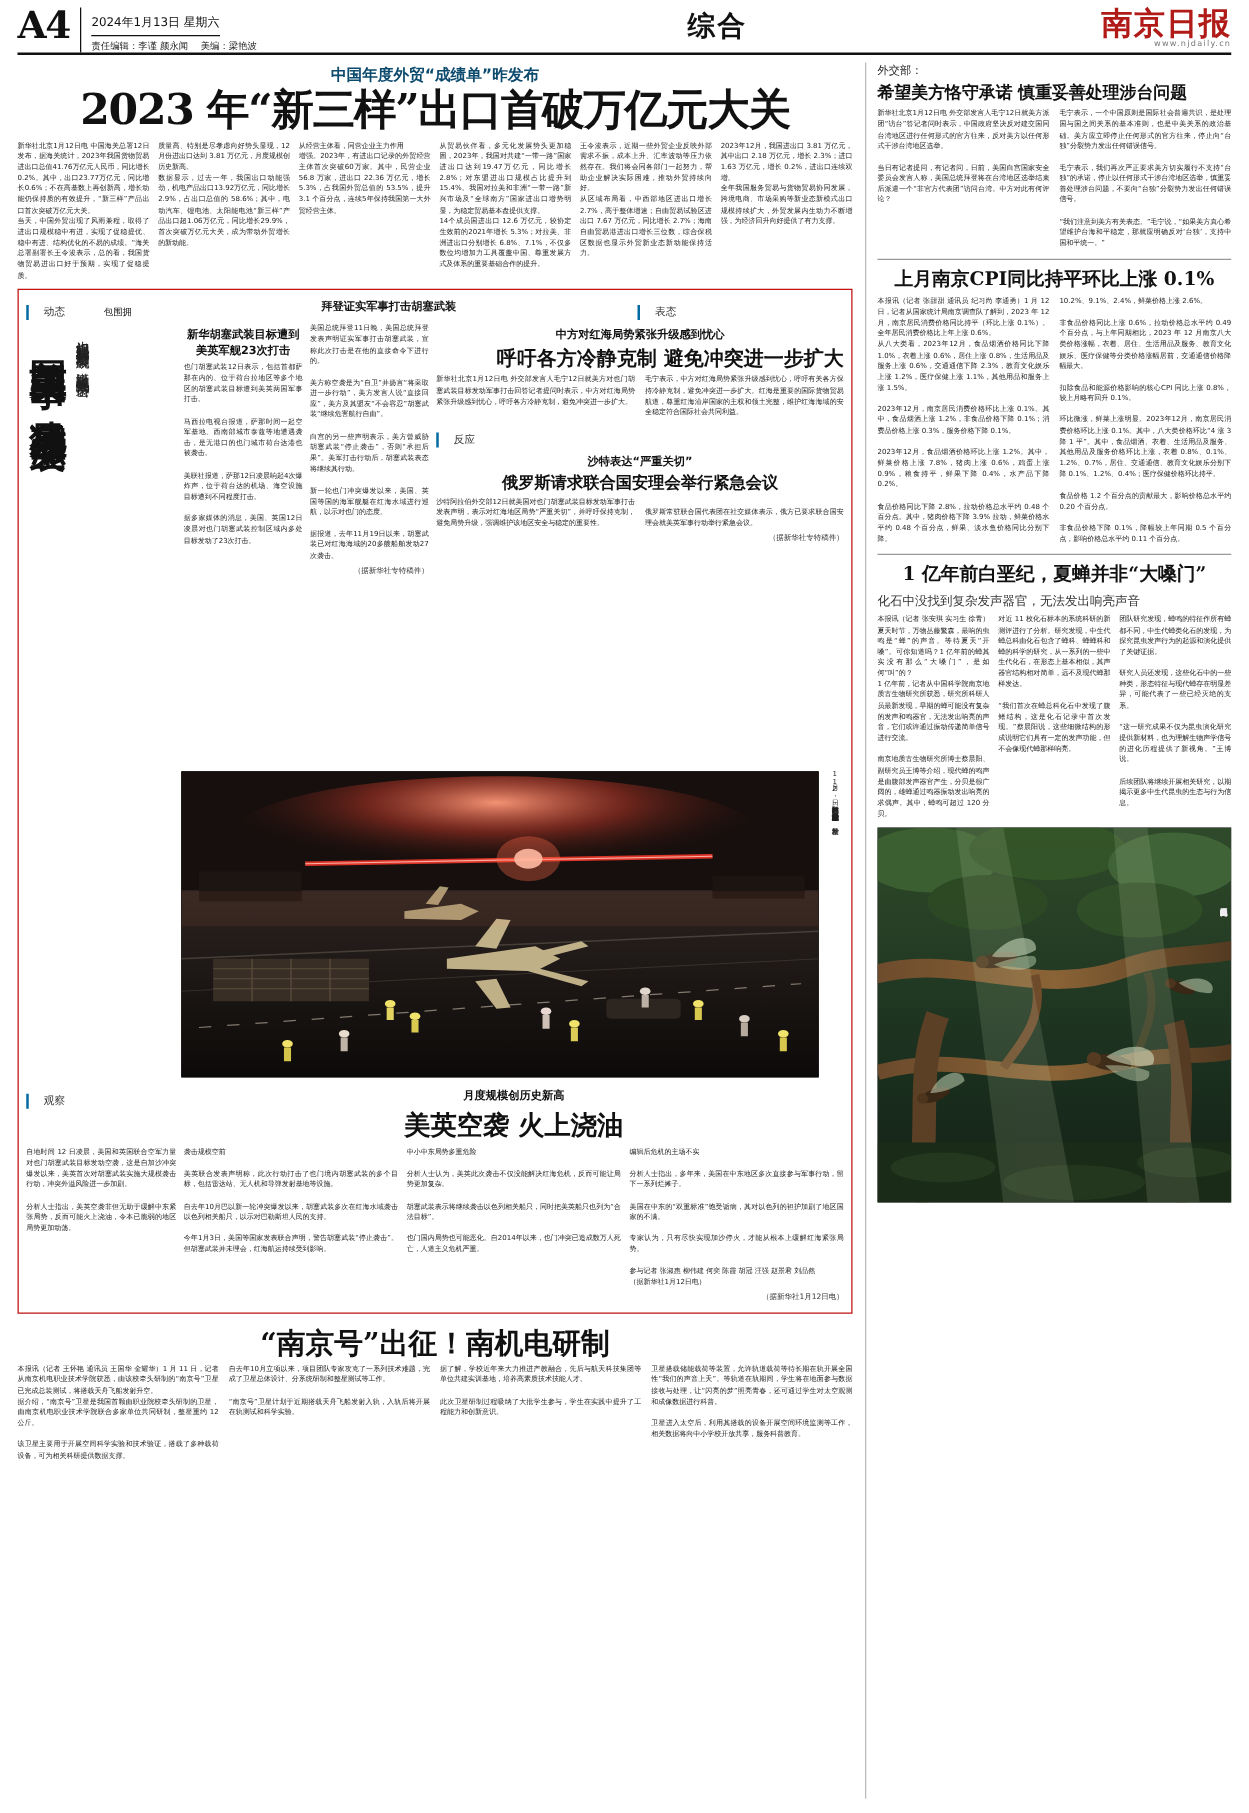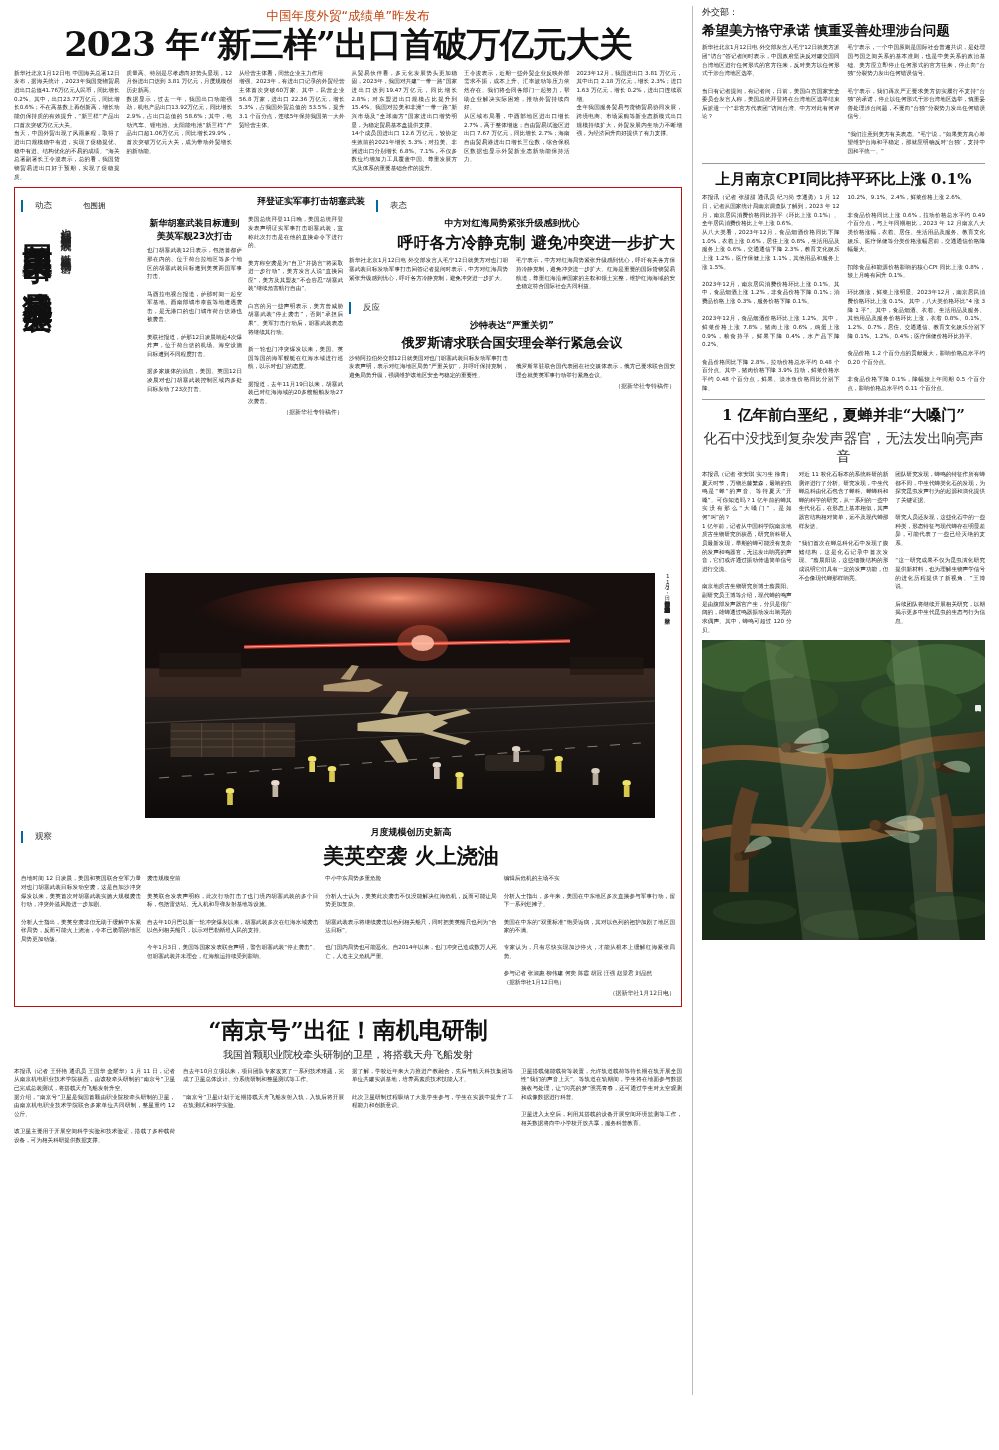--- a/index.html
+++ b/index.html
@@ -17,21 +17,21 @@
   .mh-logo{flex:0 0 160px;text-align:right;}
   .mh-logo .cn{color:#b01b18;font-size:25px;font-weight:bold;font-family:"DejaVu Serif","Liberation Serif",serif;letter-spacing:1px;line-height:1;}
   .mh-logo .url{font-size:6.5px;color:#777;letter-spacing:1px;}
 
   
   .content{display:flex;gap:10px;padding-top:6px;height:1395px;box-sizing:border-box;}
   .colmain{flex:0 0 668px;position:relative;}
   .colright{flex:1;border-left:1px solid #bbb;padding-left:9px;position:relative;}
 
   
-  .kicker{text-align:center;font-size:12.5px;font-weight:normal;color:#c2410c;margin:2px 0 1px;}
+  .kicker{text-align:center;font-size:12.5px;font-weight:bold;color:#0c4a6e;margin:2px 0 1px;}
   .headline-xl{text-align:center;font-size:34px;font-weight:bold;font-family:"DejaVu Serif","Liberation Serif",serif;letter-spacing:-1px;line-height:1.05;margin:2px 0 6px;}
 
   .cols4{display:flex;gap:8px;font-size:5.6px;line-height:1.5;text-align:justify;color:#1a1a1a;}
   .cols4 > div{flex:1;}
 
   
   .feature{border:1px solid #c00f0f;margin-top:6px;padding:5px 6px 8px;position:relative;background:#fff;}
   .tag{display:inline-block;font-size:8.5px;border-left:2px solid #0369a1;padding-left:12px;color:#333;margin-bottom:3px;}
   .vert-title{writing-mode:vertical-rl;text-orientation:upright;font-size:30px;font-weight:bold;font-family:"DejaVu Serif","Liberation Serif",serif;line-height:1.12;letter-spacing:2px;}
   .vert-sub{writing-mode:vertical-rl;text-orientation:upright;font-size:11px;line-height:1.5;color:#222;letter-spacing:1px;}
@@ -44,37 +44,54 @@
   .credit{text-align:right;font-size:6px;color:#333;margin-top:2px;}
 
   
   .photo{position:relative;overflow:hidden;background:#000;}
   .deck-photo{width:100%;height:100%;display:block;}
 
   
   .r-kicker{font-size:9px;color:#222;margin-bottom:2px;}
   .r-head{font-size:13.5px;font-weight:bold;font-family:"DejaVu Serif","Liberation Serif",serif;text-align:left;line-height:1.35;margin:2px 0 4px;}
   .r-head2{font-size:15px;font-weight:bold;font-family:"DejaVu Serif","Liberation Serif",serif;text-align:center;line-height:1.3;margin:4px 0;}
-  .r-sub{font-size:14px;text-align:center;color:#333;margin-bottom:4px;}
+  .r-sub{font-size:10px;color:#333;margin-bottom:4px;}
   .cols2{display:flex;gap:8px;font-size:5.6px;line-height:1.55;text-align:justify;}
   .cols2>div{flex:1;}
   .cols3{display:flex;gap:7px;font-size:5.6px;line-height:1.55;text-align:justify;}
   .cols3>div{flex:1;}
   .hr-thin{border-top:1px solid #999;margin:7px 0 6px;}
 
   .bottom-head{text-align:center;font-size:23px;font-weight:bold;font-family:"DejaVu Serif","Liberation Serif",serif;margin:4px 0 2px;}
   .bottom-sub{text-align:center;font-size:10px;color:#222;margin-bottom:5px;}
 
   .vcredit{writing-mode:vertical-rl;text-orientation:upright;font-size:6px;color:#eee;position:absolute;}
 </style>
 </head>
 <body>
 
 <div class="page">
 
+  <div class="masthead">
+    <div class="pageno">A4</div>
+    <div class="mh-mid">
+      <div class="mh-date">2024年1月13日 星期六</div>
+      <div class="mh-editors">
+        <span>责任编辑：李谨 颜永闻</span>
+        <span>美编：梁艳波</span>
+      </div>
+    </div>
+    <div class="mh-center">
+      <div class="sec">综合</div>
+    </div>
+    <div class="mh-logo">
+      <div class="cn">南京日报</div>
+      <div class="url">www.njdaily.cn</div>
+    </div>
+  </div>
 
   <div class="content">
 
     <div class="colmain">
 
       <div class="kicker">中国年度外贸“成绩单”昨发布</div>
       <div class="headline-xl">2023 年“新三样”出口首破万亿元大关</div>
 
       <div style="display:flex;gap:7px;">
         <div style="flex:1">
@@ -106,21 +123,21 @@
       <div class="feature">
 
         <div style="display:flex;align-items:flex-start;">
           <div style="flex:0 0 225px;">
             <span class="tag">动态</span>
             <span style="font-size:7.5px;margin-left:26px;">包围拥</span>
           </div>
           <div style="flex:0 0 130px;">
             <div class="subhead-c">拜登证实军事打击胡塞武装</div>
           </div>
-          <div style="flex:1;">
+          <div style="flex:1;text-align:center;">
             <span class="tag">表态</span>
           </div>
         </div>
 
         <div style="display:flex;gap:6px;">
 
           <div style="flex:0 0 120px;display:flex;justify-content:flex-start;gap:2px;padding-top:4px;height:350px;">
             <div class="vert-title">美国英国出手 凌晨猛烈空袭</div>
             <div class="vert-sub">也门胡塞武装目标遭到美英军舰、潜艇和战机大规模袭击</div>
           </div>
@@ -302,21 +319,20 @@
 参与记者 张淑惠 柳伟建 何奕 陈霞 胡冠 汪强 赵景君 刘品然
 （据新华社1月12日电）</div>
               <div class="credit">（据新华社1月12日电）</div>
               </div>
           </div>
         </div>
       </div>
 
       <div style="margin-top:8px;">
         <div class="bottom-head">“南京号”出征！南机电研制</div>
-        <div class="bottom-sub">我国首颗职业院校牵头研制的卫星，将搭载天舟飞船发射</div>
         <div class="cols4">
           <div>
             <div class="micro">本报讯（记者 王怀艳 通讯员 王国华 金耀华）1 月 11 日，记者从南京机电职业技术学院获悉，由该校牵头研制的“南京号”卫星已完成总装测试，将搭载天舟飞船发射升空。</div>
             <div class="micro" style="white-space:pre-line">据介绍，“南京号”卫星是我国首颗由职业院校牵头研制的卫星，由南京机电职业技术学院联合多家单位共同研制，整星重约 12 公斤。
 
 该卫星主要用于开展空间科学实验和技术验证，搭载了多种载荷设备，可为相关科研提供数据支撑。</div>
           </div>
           <div>
               <div class="micro" style="white-space:pre-line">自去年10月立项以来，项目团队专家攻克了一系列技术难题，完成了卫星总体设计、分系统研制和整星测试等工作。
 

